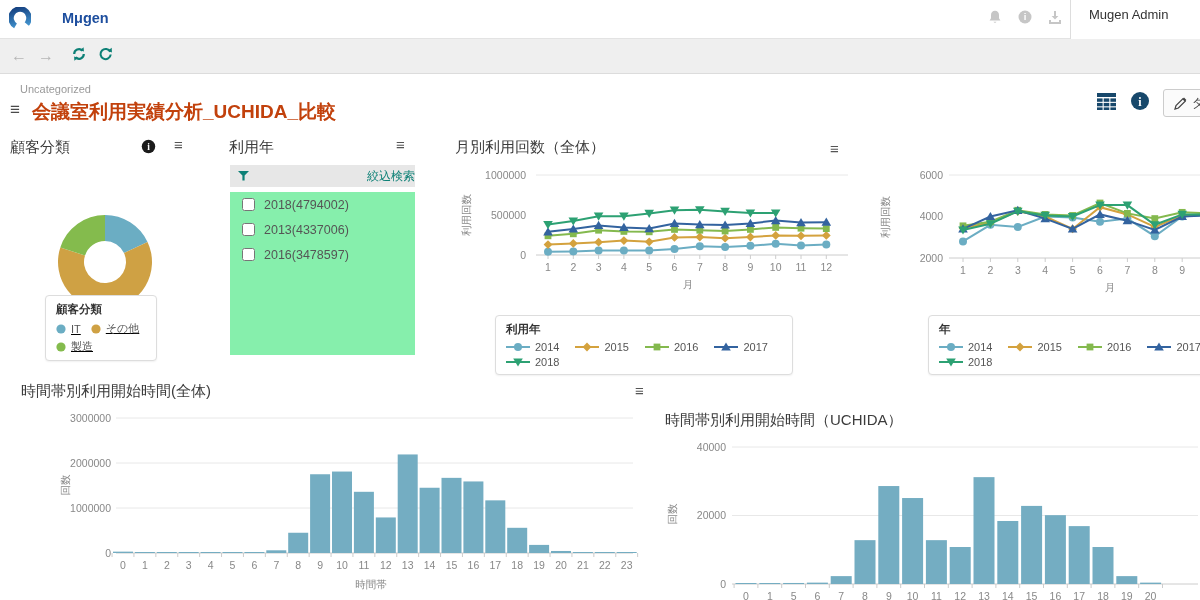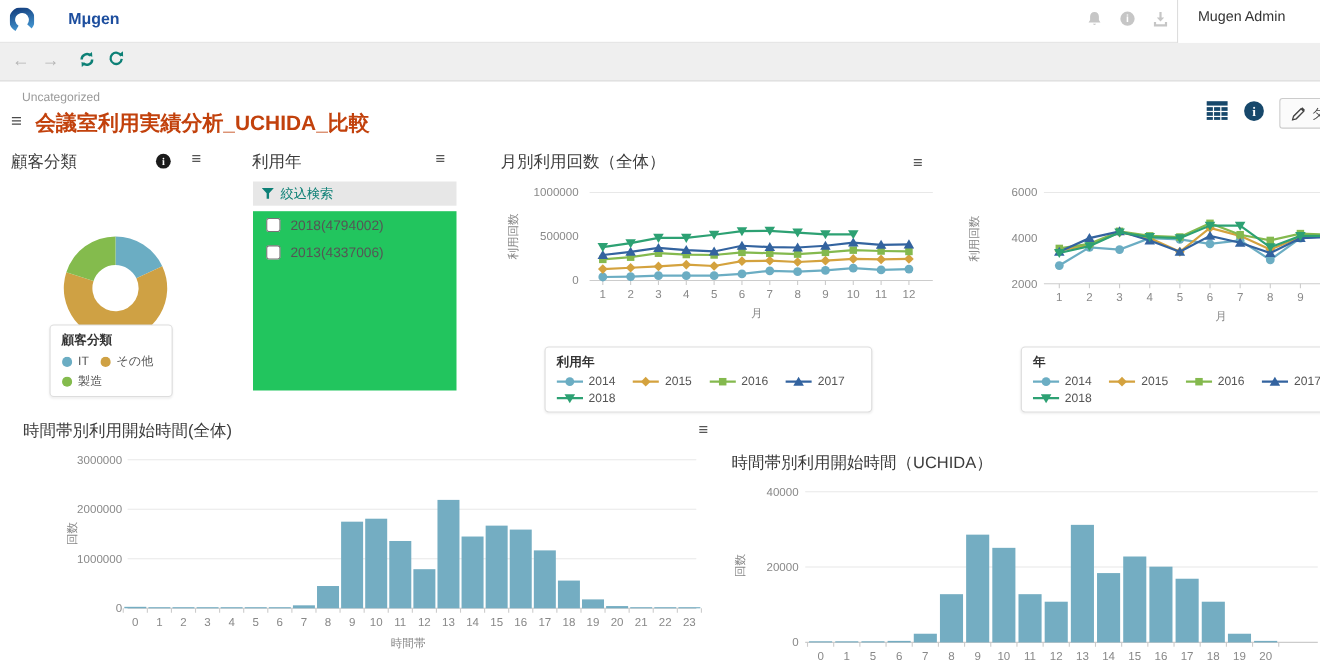--- a/index.html
+++ b/index.html
@@ -31,23 +31,23 @@
   .wmenu{position:absolute;font-size:15px;color:#555;}
   .chart-svg{position:absolute;left:0;}
   
   .legend{position:absolute;background:#fff;border:1px solid #ddd;border-radius:4px;
           box-shadow:0 1px 2px rgba(0,0,0,.06);padding:6px 10px;box-sizing:border-box;}
   .legend-title{font-size:11.5px;font-weight:bold;color:#333;margin-bottom:4px;}
   .legend-items{display:flex;flex-wrap:wrap;column-gap:16px;row-gap:3px;align-items:center;}
   .legend-item{display:flex;align-items:center;gap:5px;font-size:11px;color:#555;white-space:nowrap;}
   
   .filter-head{position:absolute;left:5px;top:35px;width:185px;height:22px;background:#e7e7e7;
-               display:flex;align-items:center;gap:6px;padding-left:8px;box-sizing:border-box;}
+               display:flex;align-items:center;gap:6px;padding-left:8px;box-sizing:border-box;justify-content:space-between;}
   .filter-head span{font-size:12px;color:#0d8076;}
-  .filter-list{position:absolute;left:5px;top:62px;width:185px;height:163px;background:#22c55e;}
+  .filter-list{position:absolute;left:5px;top:62px;width:185px;height:163px;background:#86efac;}
   .filter-item{display:flex;align-items:center;gap:9px;height:25px;padding-left:12px;}
   .filter-item input{width:13px;height:13px;margin:0;accent-color:#aaa;}
   .filter-item label{font-size:12.5px;color:#555;}
 </style>
 </head>
 <body>
 
 <div class="app-header">
   <div class="logo-wrap">
     <svg width="22" height="22" viewBox="0 0 22 22">
@@ -146,21 +146,21 @@
       </svg>
   </span>
   <span class="wmenu" style="left:174px;top:6px;">≡</span>
   <svg id="chart-donut" class="chart-svg" style="top:30px;" width="220" height="150">
       <path d="M105,55 A47,47 0 0 1 147.52687146590293,81.98837329644158 L124.00136810178641,93.05863487713347 A21,21 0 0 0 105,81 Z" fill="#6badc3"></path>
       <path d="M147.52687146590293,81.98837329644158 A47,47 0 1 1 60.30034373412778,87.47620126437748 L85.02781315780177,95.51064311812611 A21,21 0 1 0 124.00136810178641,93.05863487713347 Z" fill="#cfa144"></path>
       <path d="M60.30034373412778,87.47620126437748 A47,47 0 0 1 104.99999999999999,55 L105,81 A21,21 0 0 0 85.02781315780177,95.51064311812611 Z" fill="#84bb4d"></path>
     </svg>
   <div class="legend" style="left:45px;top:165px;width:112px;">
     <div class="legend-title">顧客分類</div>
-    <div class="legend-items" id="legend-donut" style="column-gap:10px;">
+    <div class="legend-items" id="legend-donut" style="column-gap:10px;text-decoration:underline;">
         <div class="legend-item">
           <svg width="10" height="10">
             <circle cx="5" cy="5" r="4.6" fill="#6badc3"></circle>
           </svg>
           <span>IT</span>
         </div>
         <div class="legend-item">
           <svg width="10" height="10">
             <circle cx="5" cy="5" r="4.6" fill="#cfa144"></circle>
           </svg>
@@ -186,20 +186,24 @@
     <span>絞込検索</span>
   </div>
   <div class="filter-list" id="year-filter-list">
       <div class="filter-item">
         <input type="checkbox" style="">
         <label>2018(4794002)</label>
       </div>
       <div class="filter-item">
         <input type="checkbox" style="">
         <label>2013(4337006)</label>
+      </div>
+      <div class="filter-item">
+        <input type="checkbox" style="">
+        <label>2016(3478597)</label>
       </div>
     </div>
 </div>
 
 <div class="widget" style="left:440px;top:130px;width:420px;height:245px;">
   <div class="wtitle" style="left:15px;top:8px;">月別利用回数（全体）</div>
   <span class="wmenu" style="left:390px;top:10px;">≡</span>
   <svg id="chart-line-all" class="chart-svg" style="top:30px;" width="420" height="152">
       <line x1="96" y1="15" x2="408" y2="15" stroke="#e8e8e8" stroke-width="1"></line>
       <text x="86" y="18.5" text-anchor="end" font-size="10.5" fill="#888888" font-family="Liberation Sans, sans-serif">1000000</text>

